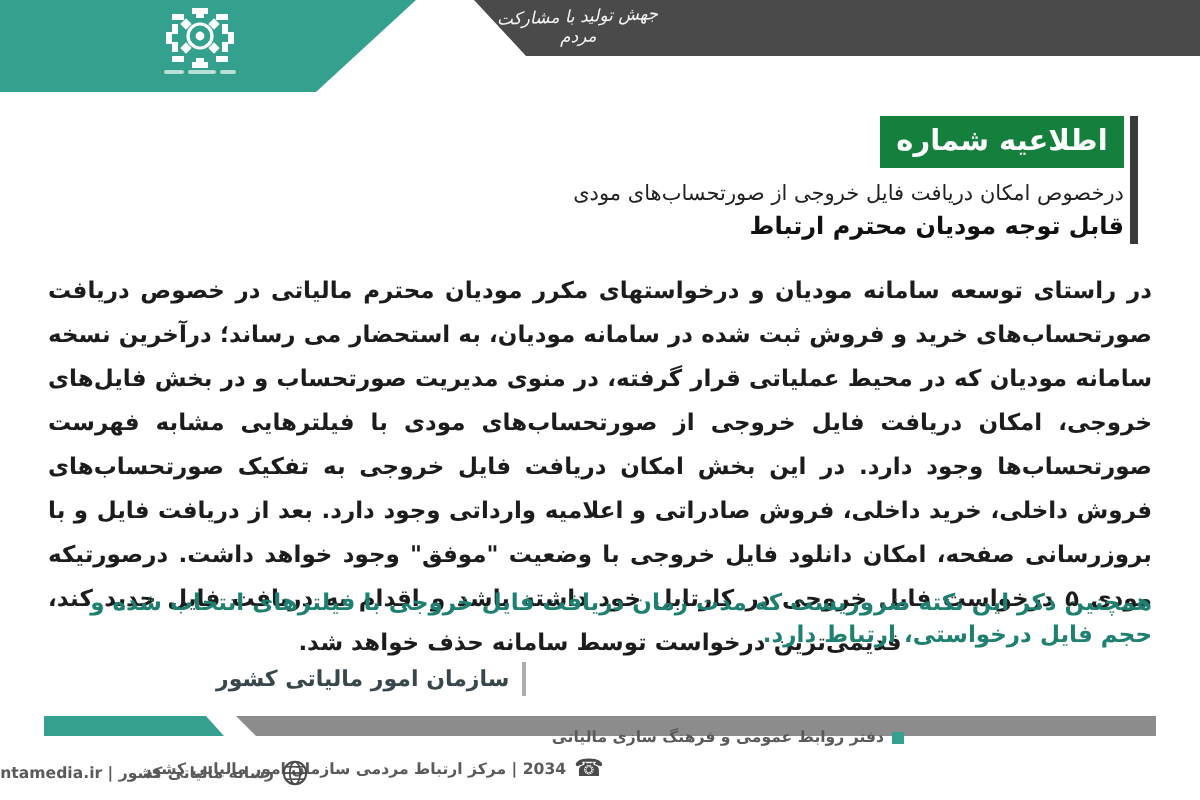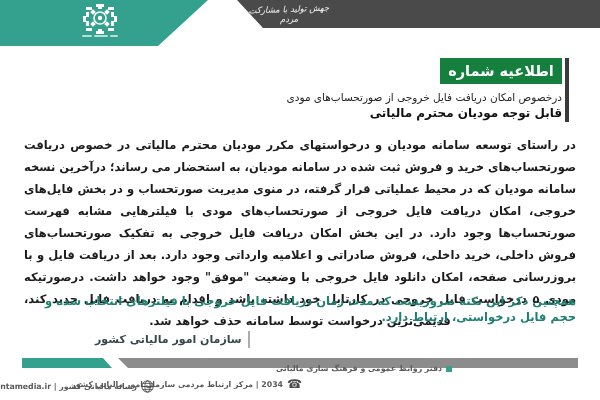--- a/index.html
+++ b/index.html
@@ -48,21 +48,21 @@
     left:24px;top:134px;width:552px;height:158px;
     color:#1C1C1C;font-size:11.5px;font-weight:bold;line-height:22px;
     direction:rtl;text-align:justify;text-align-last:center;
   }
   .note-line{
     left:24px;top:293px;width:552px;
     color:#1E8070;font-size:11.5px;font-weight:bold;line-height:16px;
     direction:rtl;text-align:right;
   }
   .signature{
-    left:95px;top:330px;height:18px;display:flex;align-items:center;direction:rtl;gap:6px;
+    left:108px;top:330px;height:18px;display:flex;align-items:center;direction:rtl;gap:6px;
   }
   .signature .sig-rule{width:2px;height:17px;background:#ADADAD;}
   .signature .sig-text{color:#37474A;font-size:11px;font-weight:bold;white-space:nowrap;}
 
   
   .footer-bar-teal{
     left:22px;top:358px;width:90px;height:10px;background:#33A18D;
     clip-path:polygon(0 0,81px 0,90px 10px,0 10px);
   }
   .footer-bar-gray{
@@ -114,21 +114,21 @@
     <span style="width:14px"></span>
     <span style="width:8px"></span>
 </div>
 
 <div class="abs dark-band"></div>
 <div class="abs slogan">جهش تولید با مشارکت مردم</div>
 
 <div class="abs title-rule"></div>
 <div class="abs title-box">اطلاعیه شماره ۴۰</div>
 <div class="abs subtitle">درخصوص امکان دریافت فایل خروجی از صورتحساب‌های مودی</div>
-<div class="abs attention">قابل توجه مودیان محترم مالیاتی</div>
+<div class="abs attention">قابل توجه مودیان محترم ارتباط</div>
 
 <div class="abs body-par">در راستای توسعه سامانه مودیان و درخواستهای مکرر مودیان محترم مالیاتی در خصوص دریافت صورتحساب‌های خرید و فروش ثبت شده در سامانه مودیان، به استحضار می رساند؛ درآخرین نسخه سامانه مودیان که در محیط عملیاتی قرار گرفته، در منوی مدیریت صورتحساب و در بخش فایل‌های خروجی، امکان دریافت فایل خروجی از صورتحساب‌های مودی با فیلترهایی مشابه فهرست صورتحساب‌ها وجود دارد. در این بخش امکان دریافت فایل خروجی به تفکیک صورتحساب‌های فروش داخلی، خرید داخلی، فروش صادراتی و اعلامیه وارداتی وجود دارد. بعد از دریافت فایل و با بروزرسانی صفحه، امکان دانلود فایل خروجی با وضعیت "موفق" وجود خواهد داشت. درصورتیکه مودی ۵ درخواست فایل خروجی در کارتابل خود داشته باشد و اقدام به دریافت فایل جدید کند، قدیمی‌ترین درخواست توسط سامانه حذف خواهد شد.</div>
 <div class="abs note-line">همچنین ذکر این نکته ضروریست که مدت زمان دریافت فایل خروجی با فیلترهای انتخاب شده و حجم فایل درخواستی، ارتباط دارد.</div>
 
 <div class="abs signature">
   <div class="sig-rule"></div>
   <div class="sig-text">سازمان امور مالیاتی کشور</div>
 </div>
 
 <div class="abs footer-bar-teal"></div>

